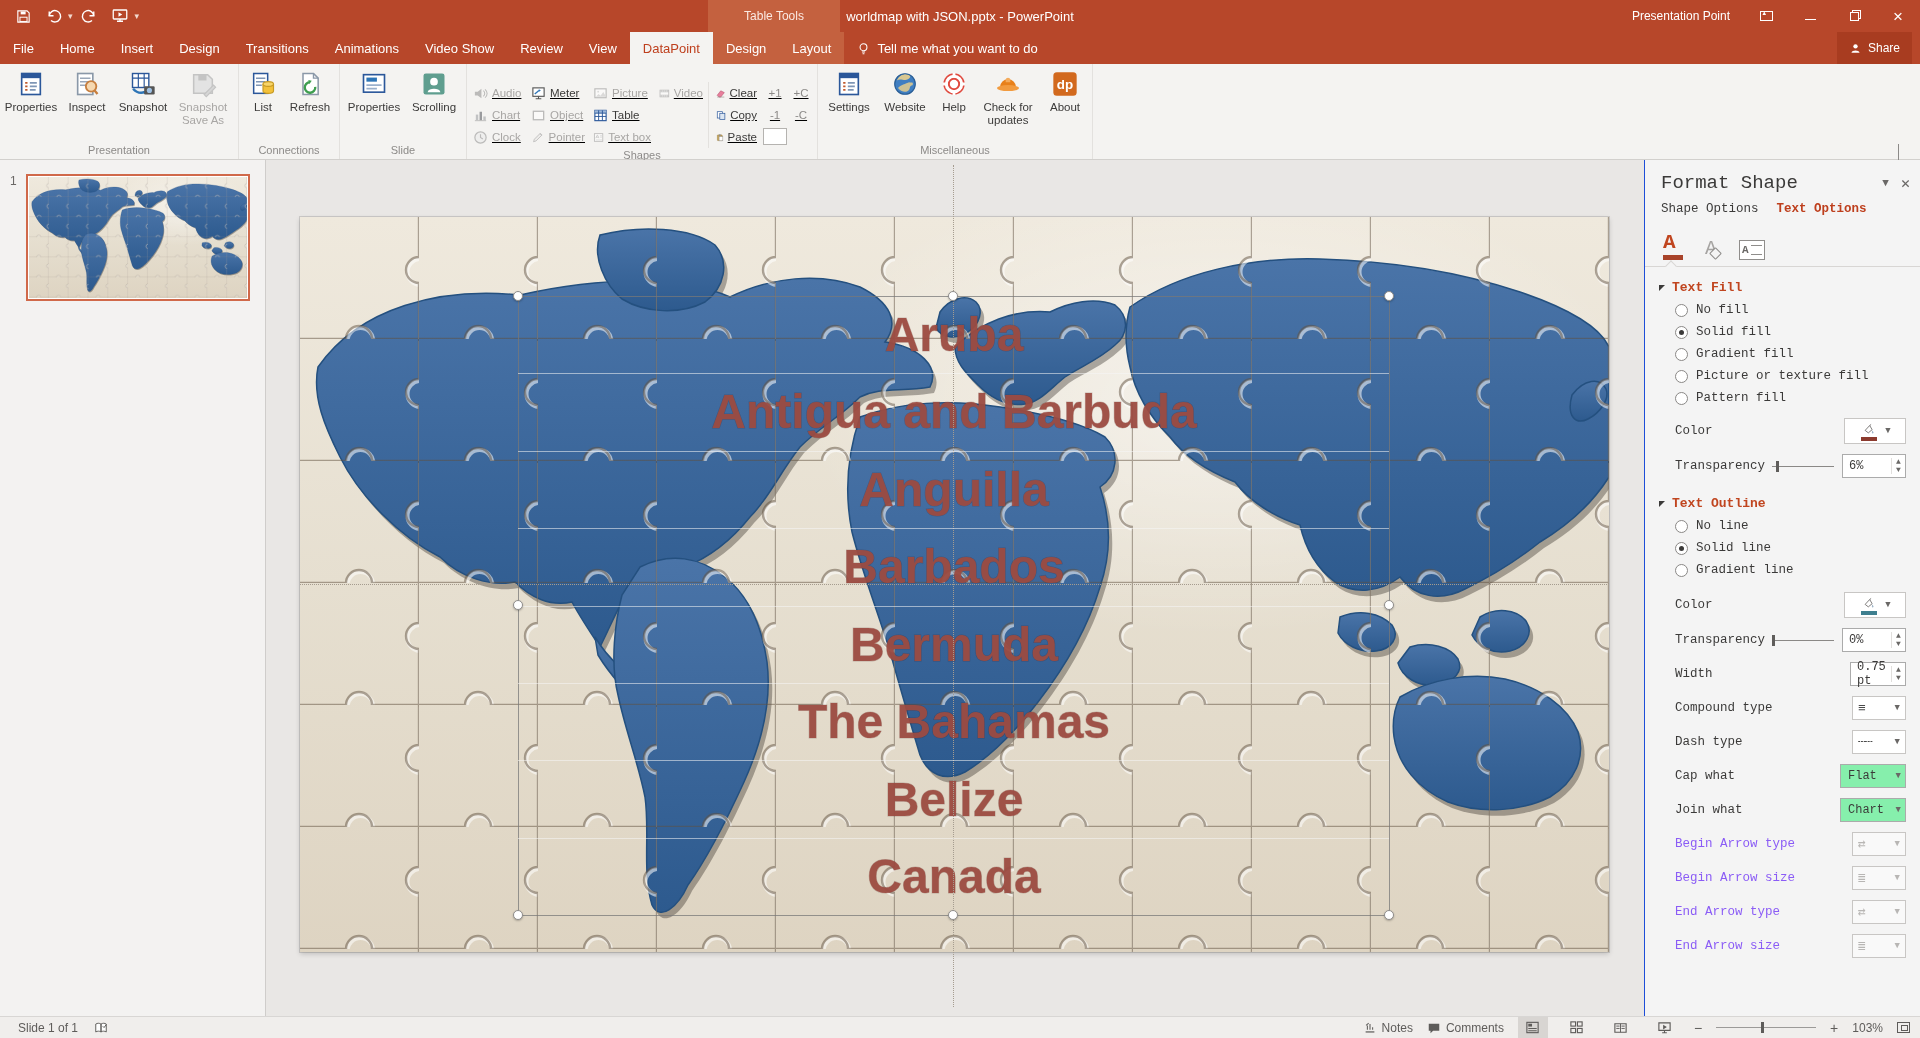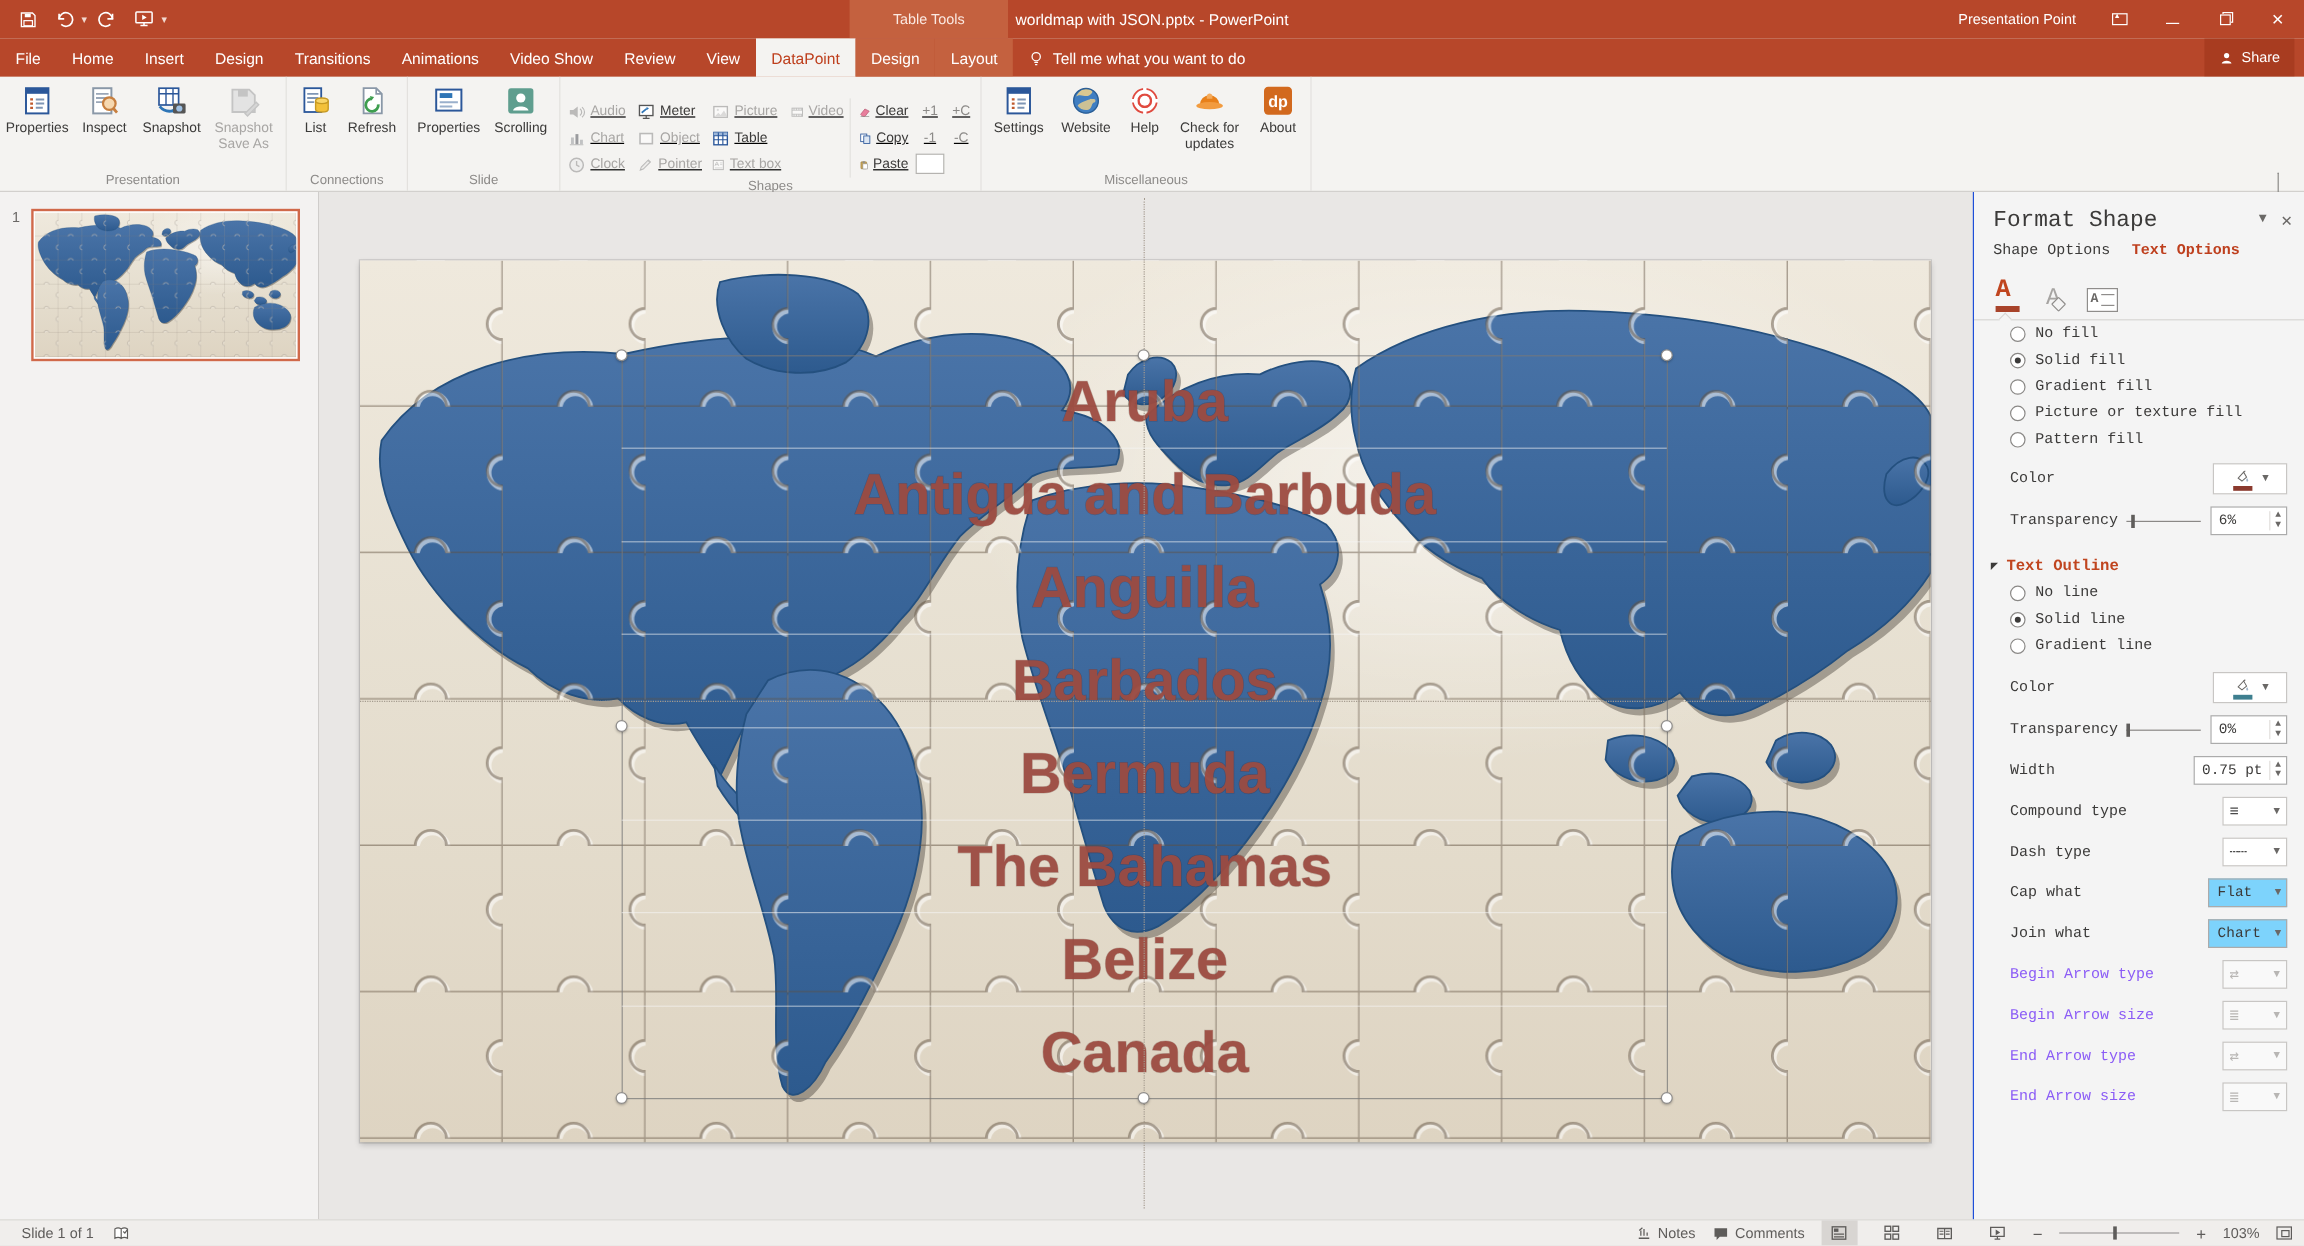--- a/index.html
+++ b/index.html
@@ -91,21 +91,21 @@
   .fieldrow { display:flex; align-items:center; padding:5px 14px 5px 30px; min-height:28px; }
   .fieldrow .lbl { flex:1; }
   .fieldrow.dis .lbl { color:#8b5cf6; }
   .colorbtn { width:62px; height:26px; background:#fff; border:1px solid #c8c6c4; display:flex; align-items:center; justify-content:center; gap:6px; }
   .bucket { width:20px; display:flex; flex-direction:column; align-items:center; }
   .bucket .bar { width:16px; height:4px; margin-top:1px; }
   .ddarrow { color:#6a6866; font-size:9px; }
   .spin { width:64px; height:24px; background:#fff; border:1px solid #ababab; display:flex; align-items:center; }
   .spin .val { flex:1; padding-left:6px; font-size:12px; }
   .spin .arrows { width:14px; display:flex; flex-direction:column; align-items:center; line-height:1; color:#6a6866; font-size:8px; border-left:1px solid #e1dfdd; }
-  .combo { width:66px; height:24px; background:#7dd3fc; border:1px solid #ababab; display:flex; align-items:center; padding:0 4px 0 7px; }
+  .combo { width:66px; height:24px; background:#86efac; border:1px solid #ababab; display:flex; align-items:center; padding:0 4px 0 7px; }
   .combo .val { flex:1; font-size:12px; }
   .iconbtn { width:54px; height:24px; background:#fff; border:1px solid #c8c6c4; display:flex; align-items:center; justify-content:space-between; padding:0 5px; }
   .iconbtn .glyph { color:#4a4a4a; font-size:13px; letter-spacing:-1px; }
   .iconbtn.dis { background:#f9f9f9; }
   .iconbtn.dis .glyph, .iconbtn.dis .ddarrow { color:#b8b6b4; }
   .slider { height:1px; background:#8a8886; position:relative; flex:0 0 62px; margin-right:8px; }
   .slider .thumb { position:absolute; top:-5px; width:3px; height:11px; background:#5f5d5b; }
 
   
   .statusbar { height:22px; background:#f0eeec; border-top:1px solid #d8d6d4; display:flex; align-items:center; font-size:12px; color:#5e5c5a; }
@@ -710,20 +710,24 @@
       <span class="fsA2">A</span>
       <span class="fsA3">
           <span class="a">A</span>
           <span class="lines"></span>
         </span>
     </div>
     <div class="pane-divider">
         <span class="notch"></span>
       </div>
 
+    <div class="sect-head">
+        <span class="tri"></span>
+        <span>Text Fill</span>
+      </div>
     <div class="radio-row">
         <span class="radio"></span>
         <span>No fill</span>
       </div>
     <div class="radio-row">
         <span class="radio sel"></span>
         <span>Solid fill</span>
       </div>
     <div class="radio-row">
         <span class="radio"></span>
@@ -799,21 +803,21 @@
       <span class="spin">
           <span class="val">0%</span>
           <span class="arrows">
             <span>▲</span>
             <span>▼</span>
           </span>
         </span>
     </div>
     <div class="fieldrow">
       <span class="lbl">Width</span>
-      <span class="spin" style="width:78px">
+      <span class="spin" style="width:56px">
           <span class="val">0.75 pt</span>
           <span class="arrows">
             <span>▲</span>
             <span>▼</span>
           </span>
         </span>
     </div>
     <div class="fieldrow">
       <span class="lbl">Compound type</span>
       <span class="iconbtn">

